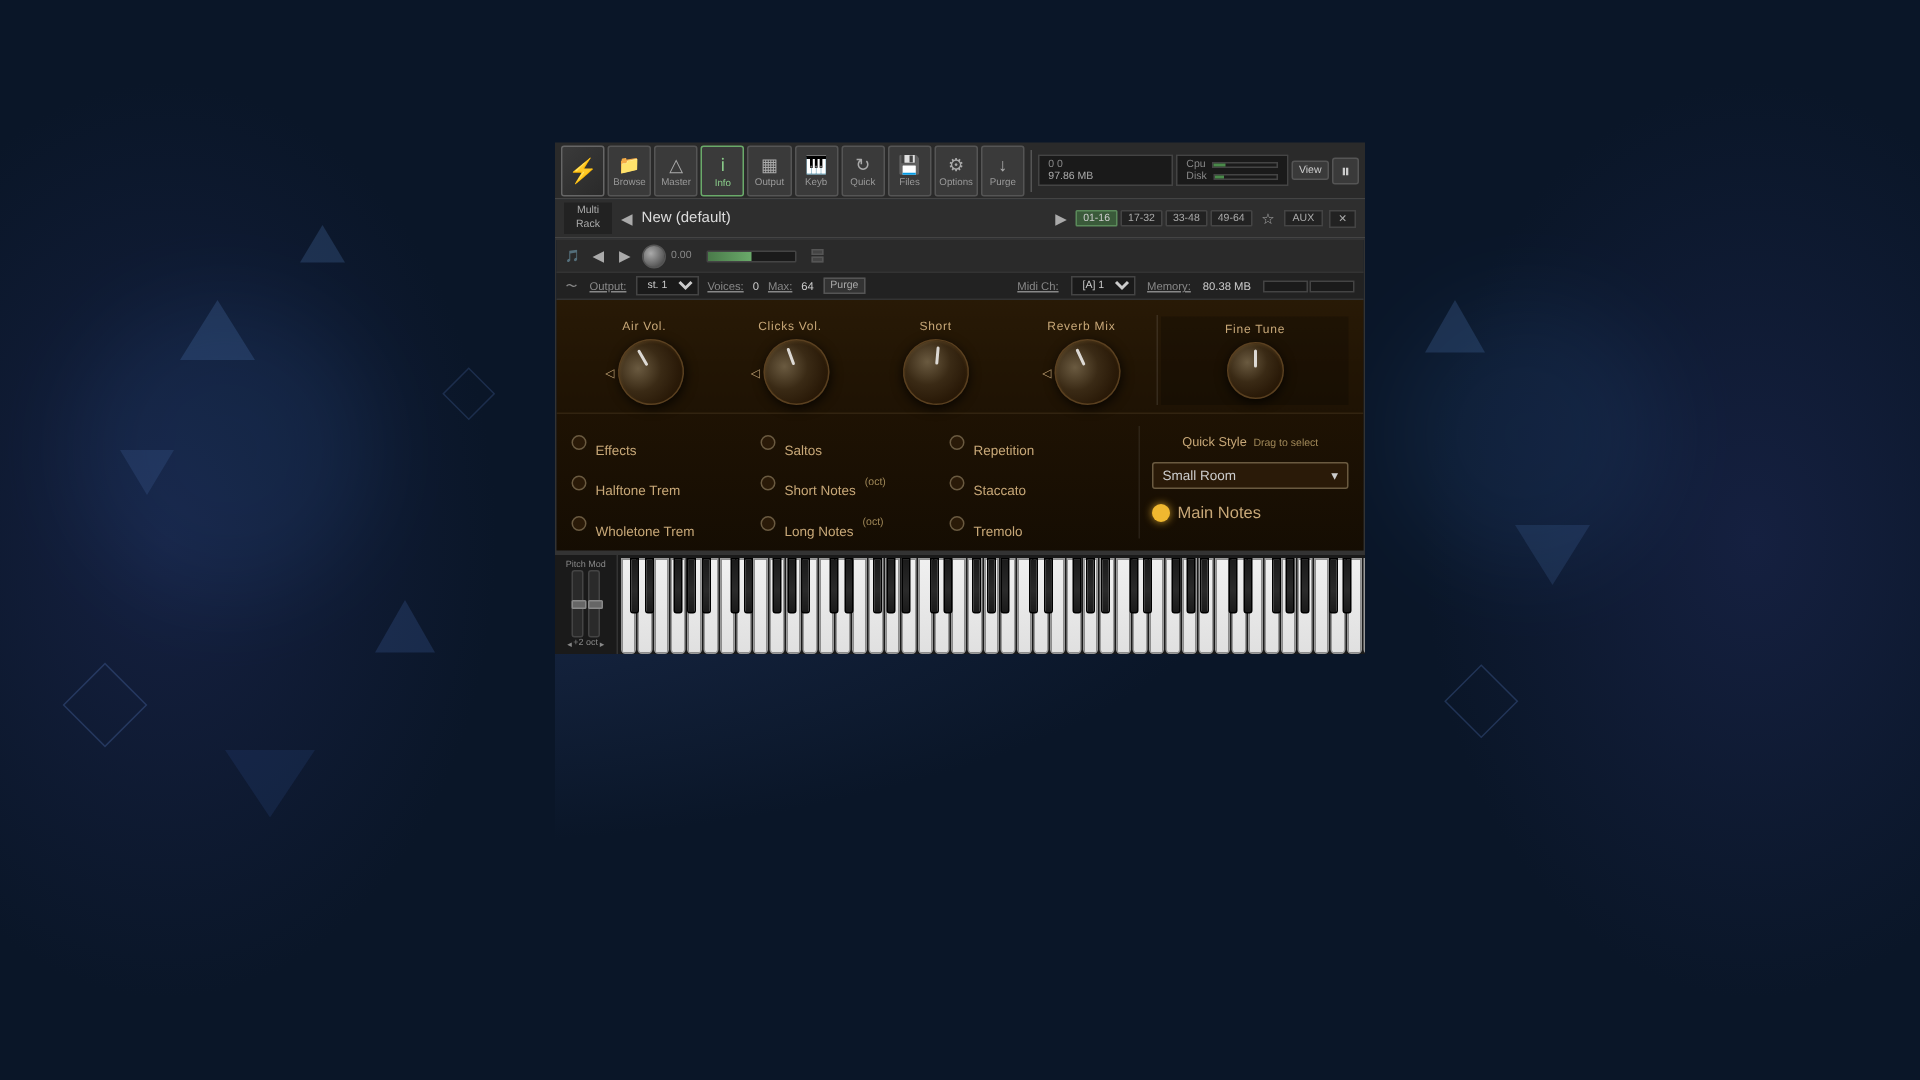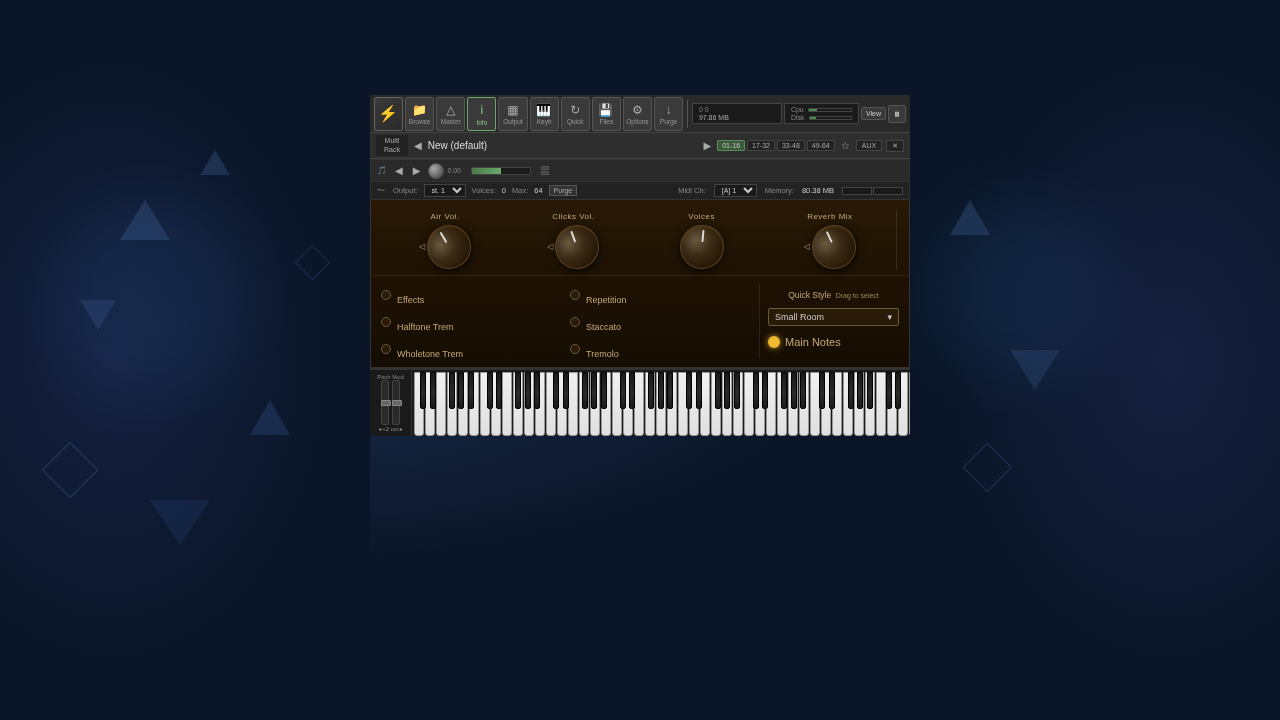--- a/index.html
+++ b/index.html
@@ -230,21 +230,21 @@
       display: flex;
       align-items: center;
       padding: 2px 6px;
       gap: 8px;
       border-bottom: 1px solid #333;
     }
 
     
     .knobs-section {
       display: flex;
-      align-items: center;
+      align-items: flex-end;
       padding: 10px 10px 5px;
       gap: 0;
       background: linear-gradient(180deg, rgba(40,25,5,0.9) 0%, rgba(30,18,3,0.9) 100%);
       border-bottom: 1px solid rgba(255,255,255,0.05);
     }
 
     .knob-group {
       display: flex;
       flex-direction: column;
       align-items: center;
@@ -523,20 +523,21 @@
     .channel-info {
       display: flex;
       align-items: center;
       gap: 6px;
       flex: 1;
     }
 
     .io-label {
       color: #888;
       font-size: 7.5px;
+      text-decoration: underline;
     }
 
     .io-value {
       color: #ccc;
       font-size: 7.5px;
     }
 
     .io-select {
       background: #1a1a1a;
       border: 1px solid #444;
@@ -724,56 +725,76 @@
 
         <div class="knob-group">
           <span class="knob-label">Clicks Vol.</span>
           <div style="position:relative; display:flex; align-items:center; gap:2px;">
             <span class="knob-arrow">◁</span>
             <div class="knob" style="transform: rotate(-20deg);"></div>
           </div>
         </div>
 
         <div class="knob-group">
-          <span class="knob-label">Voices</span>
+          <span class="knob-label">Short</span>
           <div style="position:relative; display:flex; align-items:center; gap:2px;">
             <div class="knob" style="transform: rotate(5deg);"></div>
           </div>
         </div>
 
         <div class="knob-group">
           <span class="knob-label">Reverb Mix</span>
           <div style="position:relative; display:flex; align-items:center; gap:2px;">
             <span class="knob-arrow">◁</span>
             <div class="knob" style="transform: rotate(-25deg);"></div>
           </div>
         </div>
 
         <div class="knob-separator"></div>
 
+        <div class="fine-tune-section">
+          <span class="knob-label">Fine Tune</span>
+          <div class="knob" style="transform: rotate(0deg); width:38px; height:38px;"></div>
+        </div>
 
       </div>
 
       <div class="options-section">
 
         <div class="options-column">
           <div class="option-item">
             <div class="radio-btn"></div>
             <span class="option-label">Effects</span>
           </div>
           <div class="option-item">
             <div class="radio-btn"></div>
             <span class="option-label">Halftone Trem</span>
           </div>
           <div class="option-item">
             <div class="radio-btn"></div>
             <span class="option-label">Wholetone Trem</span>
           </div>
         </div>
 
+        <div class="options-column">
+          <div class="option-item">
+            <div class="radio-btn"></div>
+            <span class="option-label">Saltos</span>
+          </div>
+          <div class="option-item">
+            <div class="radio-btn"></div>
+            <span class="option-label">Short Notes</span>
+            <span class="option-oct">(oct)</span>
+          </div>
+          <div class="option-item">
+            <div class="radio-btn"></div>
+            <span class="option-label">Long Notes</span>
+            <span class="option-oct">(oct)</span>
+          </div>
+        </div>
 
         <div class="options-column">
           <div class="option-item">
             <div class="radio-btn"></div>
             <span class="option-label">Repetition</span>
           </div>
           <div class="option-item">
             <div class="radio-btn"></div>
             <span class="option-label">Staccato</span>
           </div>

